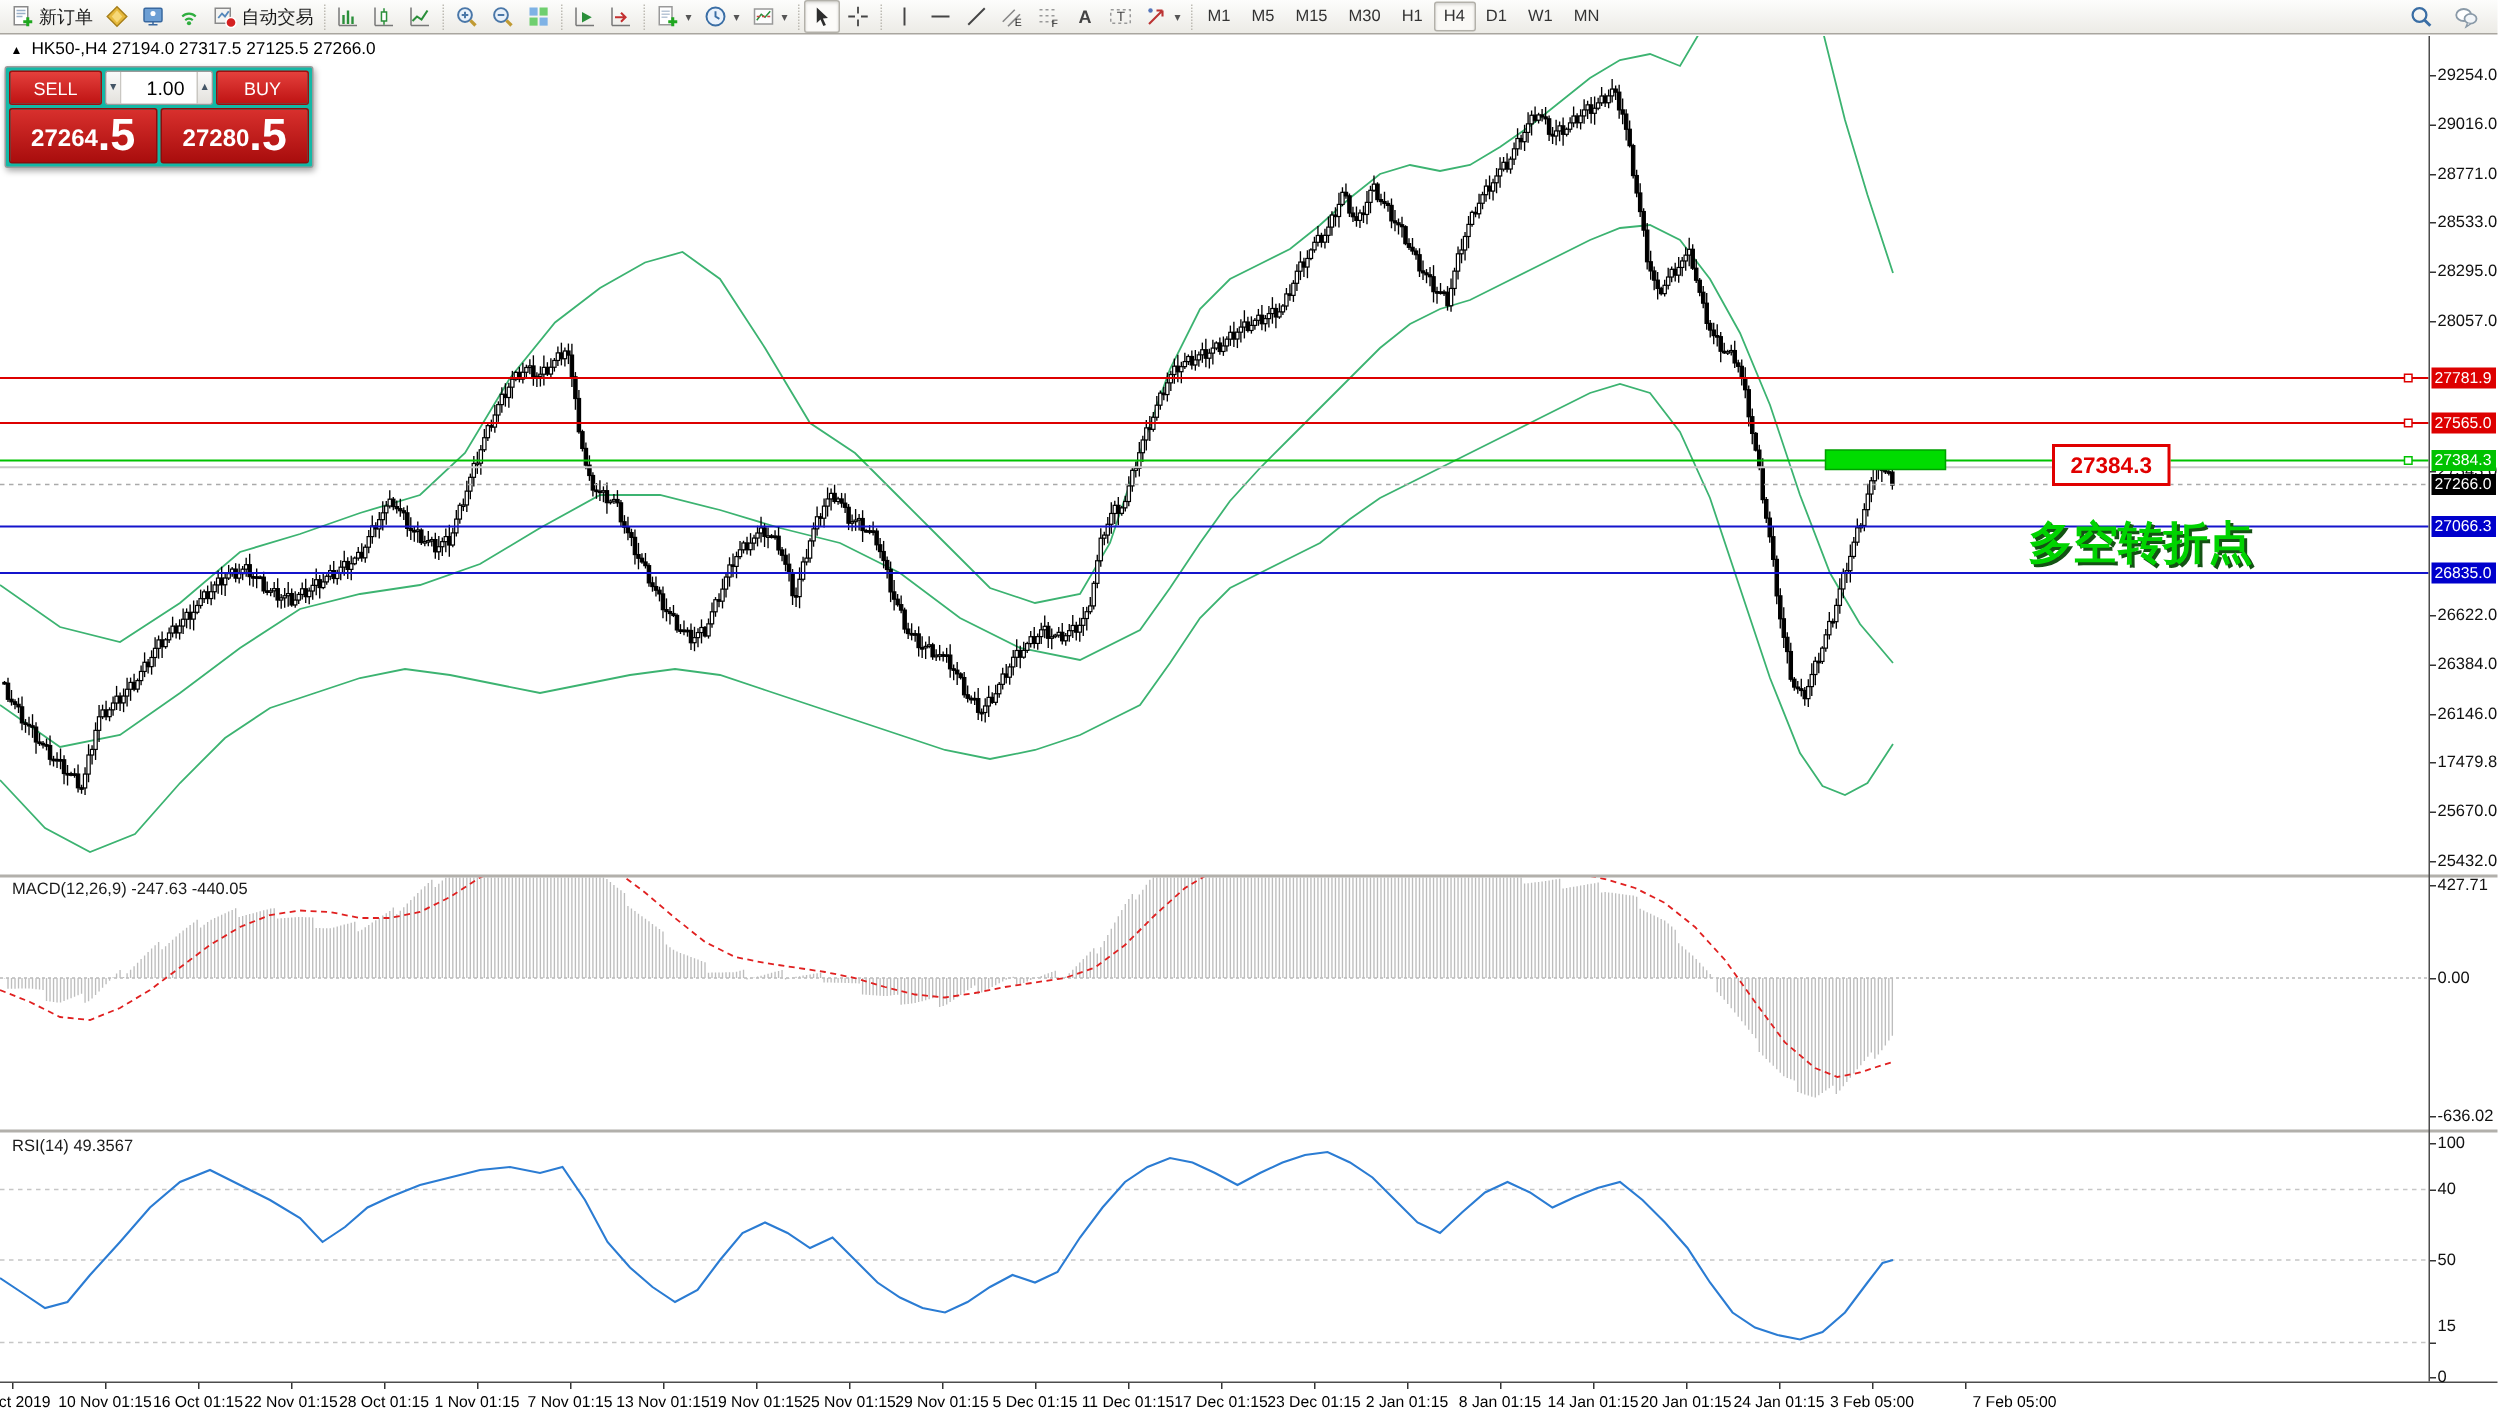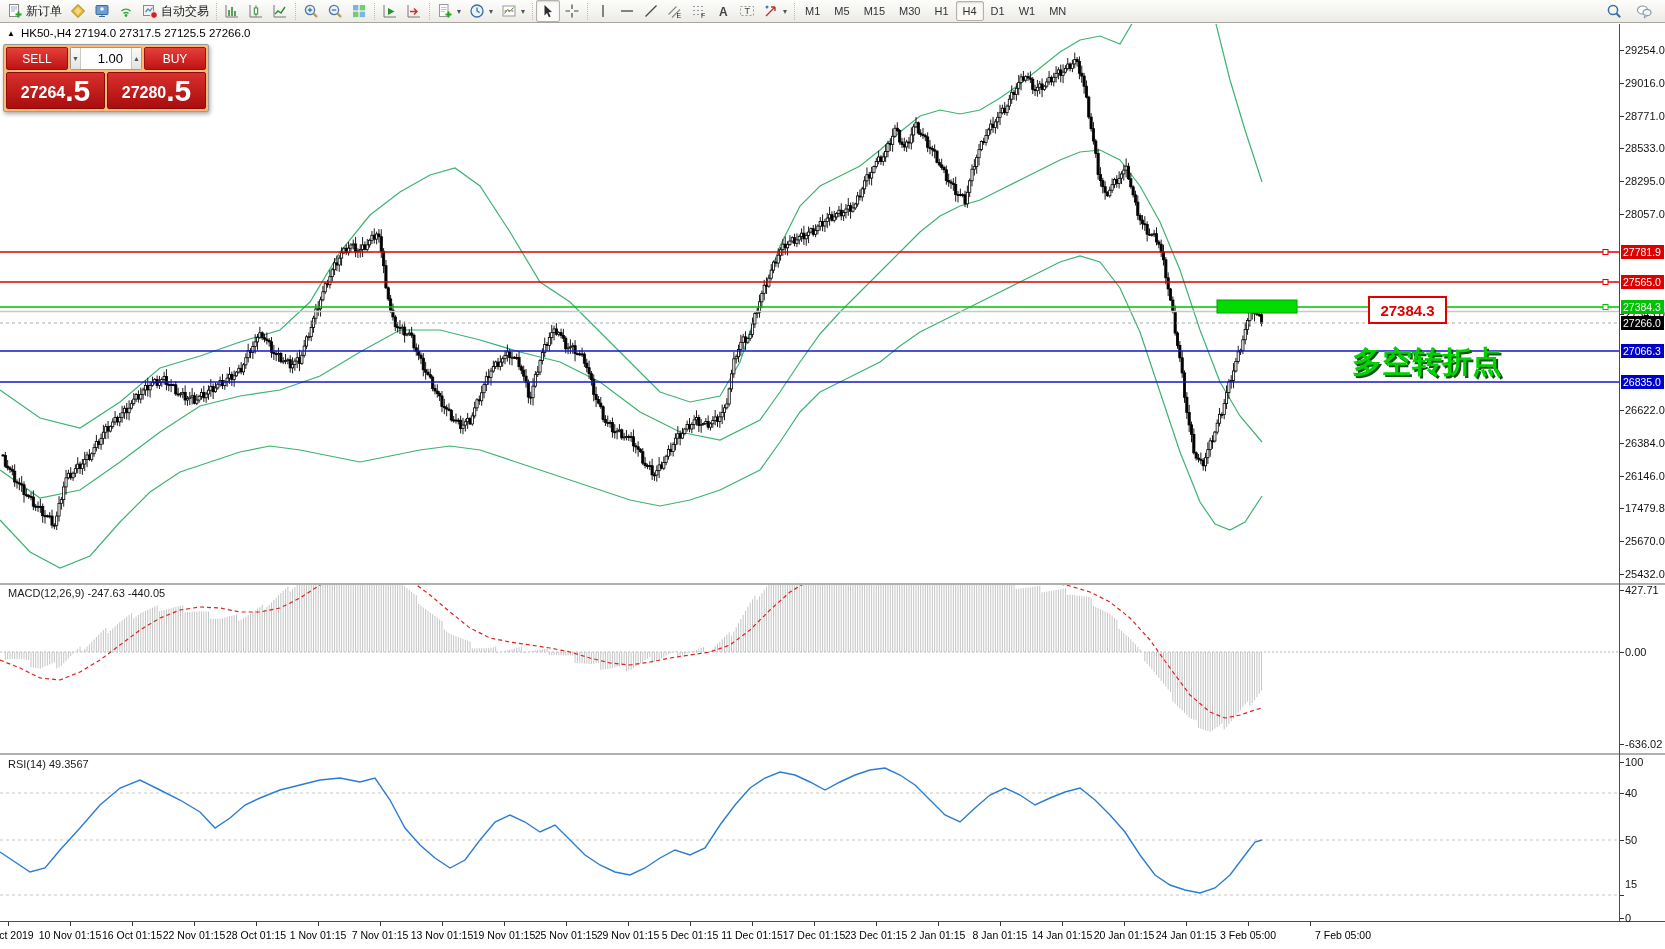--- a/index.html
+++ b/index.html
@@ -26,21 +26,21 @@
   .badge{position:absolute;left:1px;width:43px;height:14px;line-height:14px;font-size:10.5px;
     color:#fff;padding-left:2px;box-sizing:border-box;}
   .symbol-header{position:absolute;left:7px;top:27px;font-size:11.5px;color:#000;display:flex;gap:6px;align-items:center;}
   .symbol-header .tri{font-size:8px;}
   .ind-label{position:absolute;left:8px;font-size:11px;color:#1b1b1b;}
   
   .date-strip{position:absolute;left:0;top:922px;width:1665px;height:27px;background:#fff;font-size:10.5px;color:#000;}
   .date-label{position:absolute;top:7px;transform:translateX(-50%);white-space:nowrap;}
   .date-tick{position:absolute;top:0;width:1px;height:4px;background:#333;}
   
-  .trade-panel{position:absolute;left:3px;top:44px;width:206px;background:#fdba74;border:1px solid #9b9b9b;
+  .trade-panel{position:absolute;left:3px;top:44px;width:206px;background:#14b8a6;border:1px solid #9b9b9b;
     box-shadow:1px 2px 4px rgba(0,0,0,.35);border-radius:2px;padding:2px;box-sizing:border-box;}
   .tp-row1{display:flex;height:23px;gap:2px;}
   .tp-btn-sm{flex:0 0 60px;display:flex;align-items:center;justify-content:center;color:#fff;font-size:12px;
     background:linear-gradient(#e4403c,#bf1313);border:1px solid #9e0f0f;border-radius:2px;}
   .tp-spin{flex:1;display:flex;border:1px solid #9a9a9a;border-radius:2px;overflow:hidden;background:#fff;}
   .tp-spin .arrow{width:16px;display:flex;align-items:center;justify-content:center;font-size:7px;color:#456;
     background:linear-gradient(#fafafa,#e4e2dd);border-right:1px solid #c9c7c2;}
   .tp-spin .arrow:last-child{border-right:0;border-left:1px solid #c9c7c2;}
   .tp-spin input{flex:1;border:0;outline:0;font-size:13px;text-align:right;padding-right:8px;width:40px;
     font-family:"Liberation Sans",sans-serif;}

